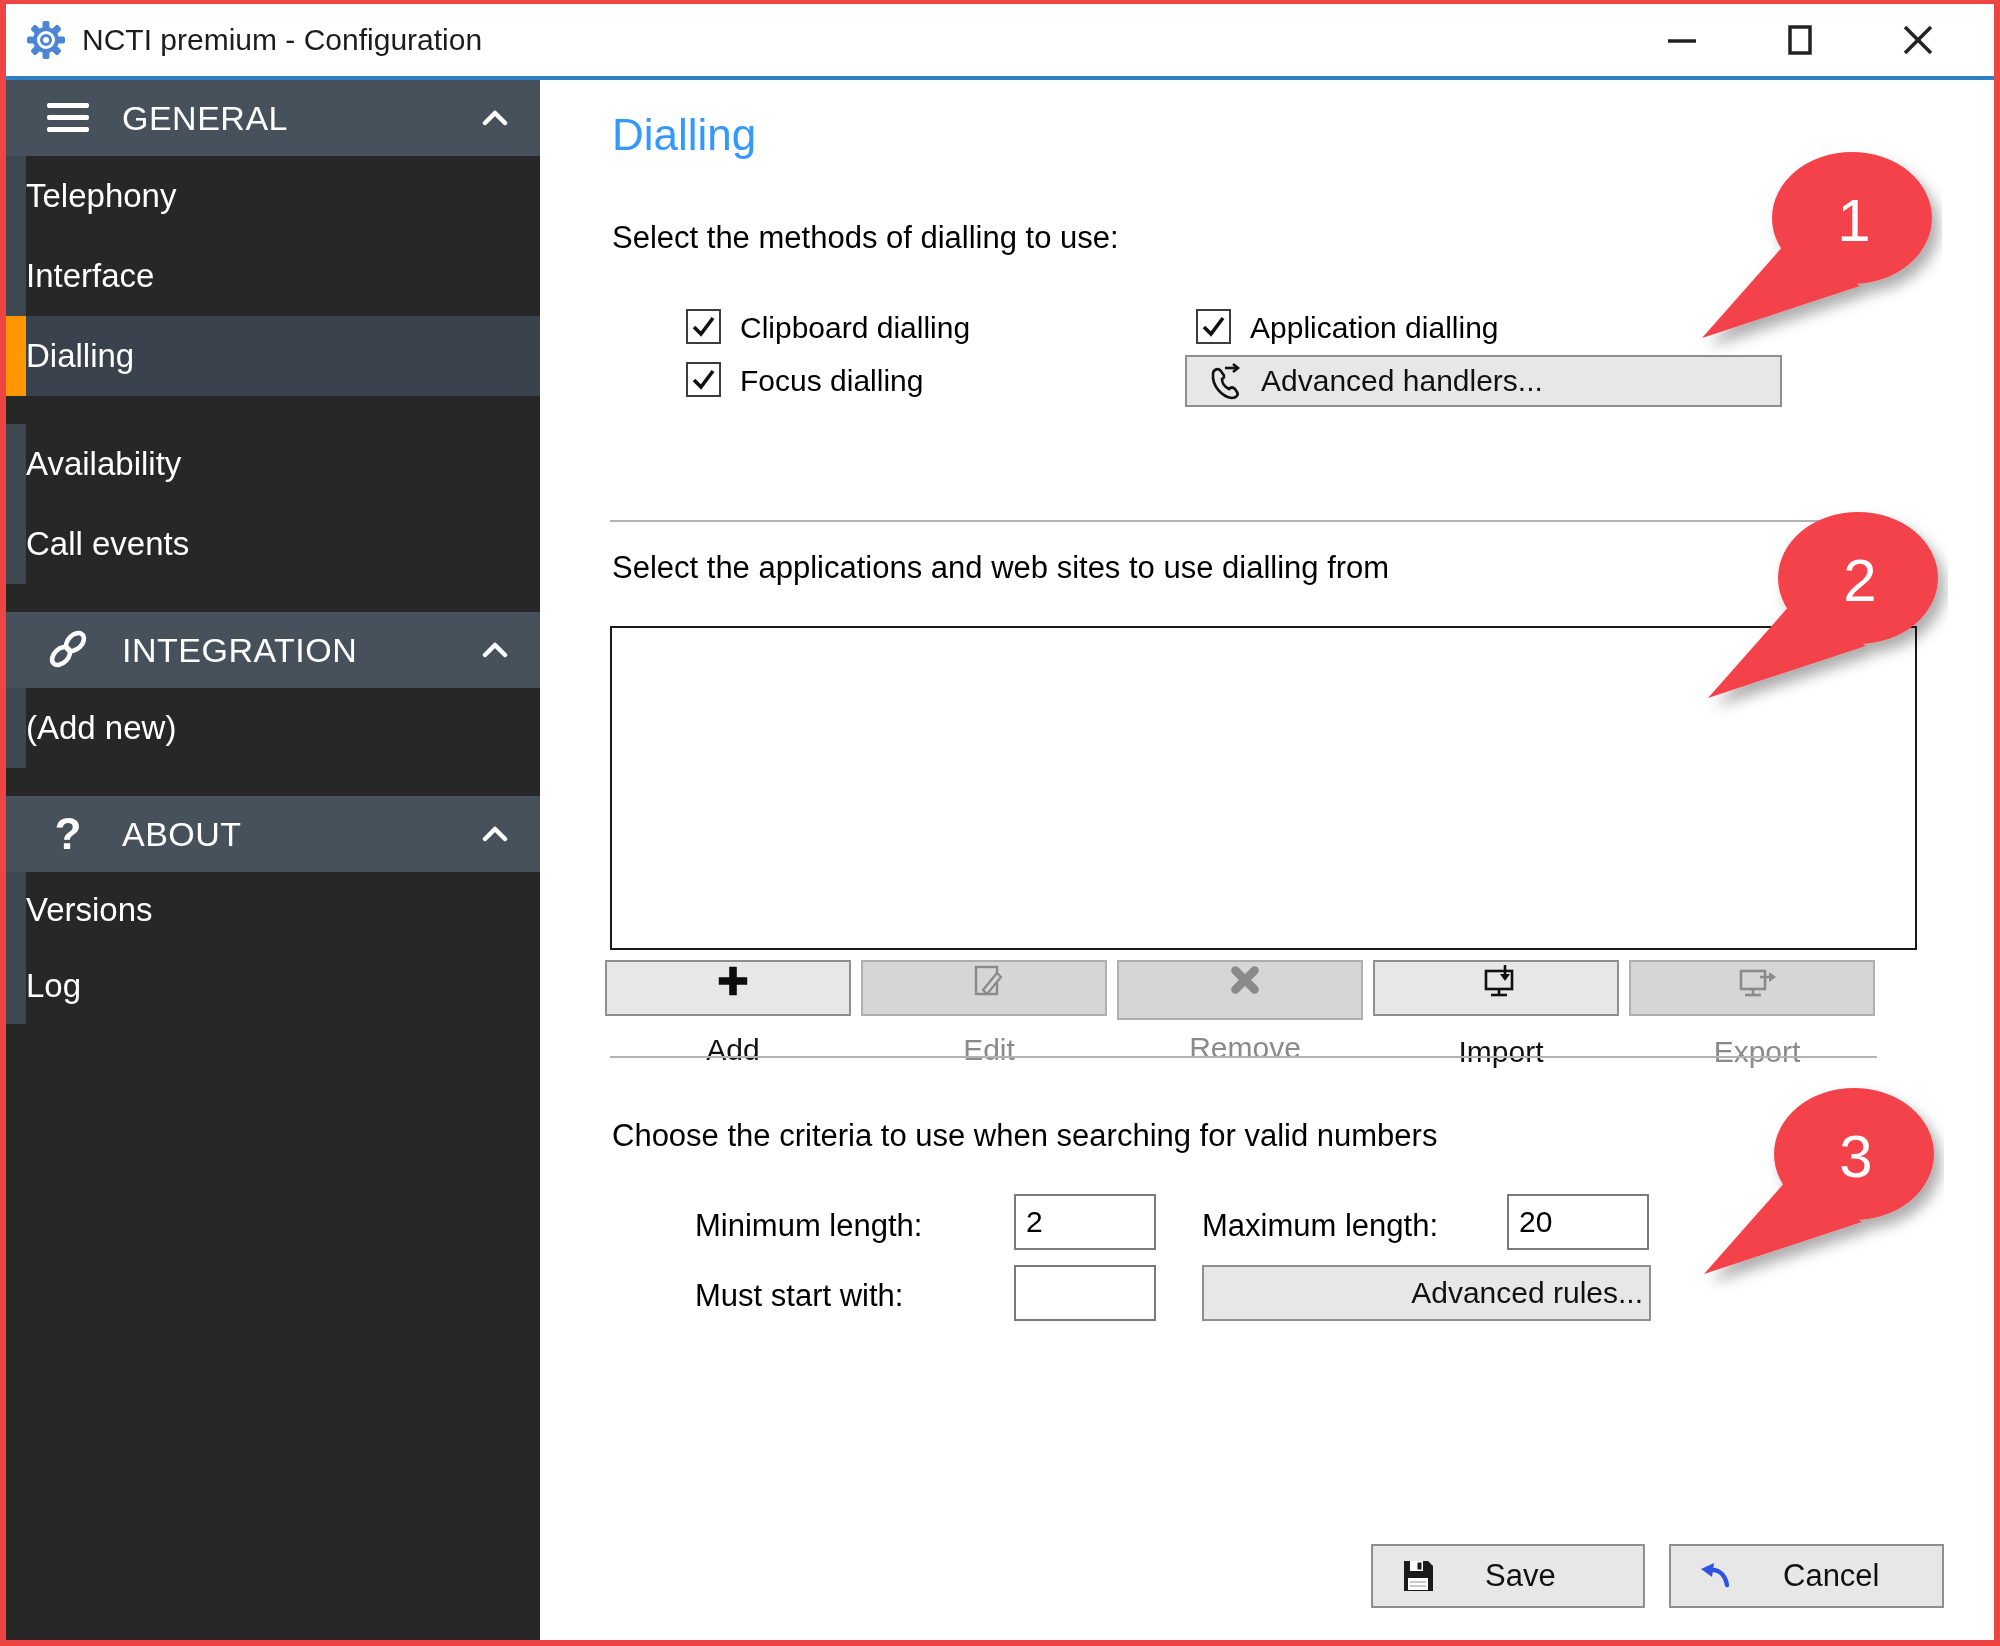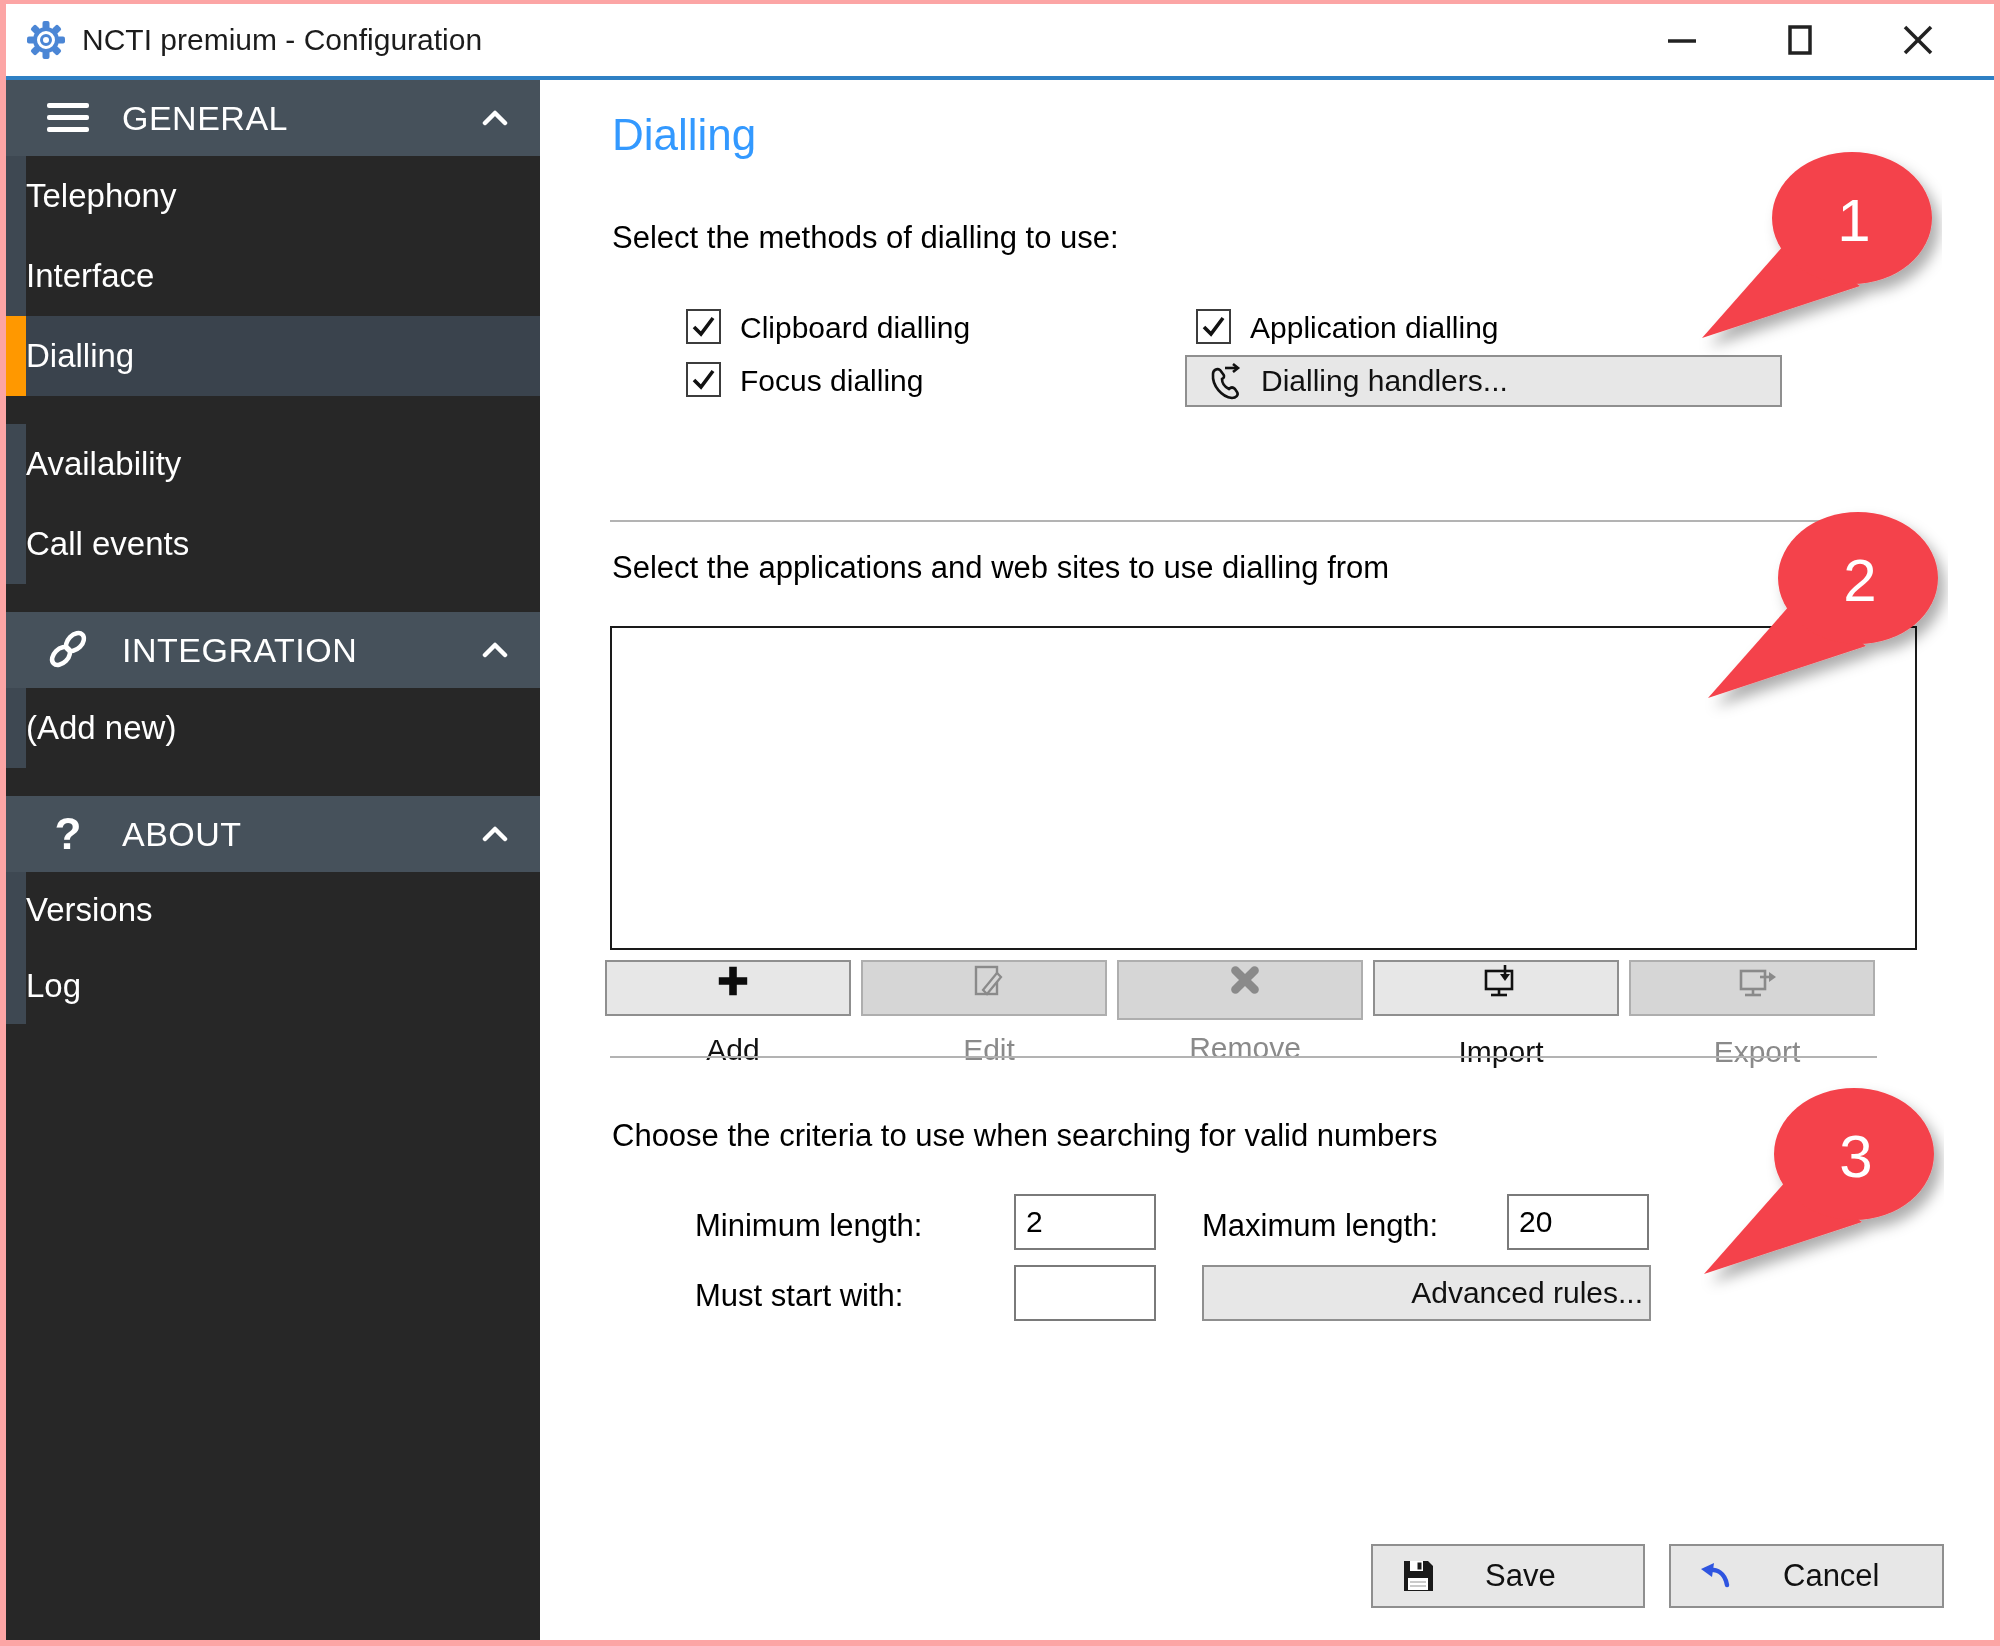--- a/index.html
+++ b/index.html
@@ -1,21 +1,21 @@
 <!DOCTYPE html>
 <html><head>
 <meta charset="utf-8">
 <style>
   html,body { margin:0; padding:0; background:#cfcfcf; }
   * { box-sizing:border-box; }
   body { font-family:"Liberation Sans","DejaVu Sans",sans-serif; }
 
   .window {
     position:relative; width:2000px; height:1646px;
-    background:#fca5a5; padding:4px 6px 6px 6px;
+    background:#ef4444; padding:4px 6px 6px 6px;
   }
   .win-inner { width:100%; height:100%; display:flex; flex-direction:column; background:#fff; }
 
   
   .titlebar { height:72px; background:#fff; display:flex; align-items:center; padding:0 18px 0 20px; flex:0 0 auto; }
   .app-icon { width:40px; height:40px; flex:0 0 auto; }
   .title-text { margin-left:16px; font-size:30px; color:#1c1c1c; }
   .win-controls { margin-left:auto; display:flex; align-items:center; gap:62px; padding-right:30px; }
   .win-btn { width:56px; height:52px; display:flex; align-items:center; justify-content:center; background:transparent; border:none; cursor:pointer; }
   .accent-line { height:4px; background:#2e80c4; flex:0 0 auto; }
@@ -220,21 +220,21 @@
     <div class="abs cb-lbl" style="left:200px; top:284px;">Focus dialling</div>
 
     <button class="abs btn handlers-btn" style="left:645px; top:275px; width:597px; height:52px;">
       <span class="bicon">
         <svg width="40" height="40" viewBox="0 0 40 40">
           <path d="M10 13 C10 9 14 7 17 9 L20 13 C22 15 21 17 19 18 C19 22 22 26 26 28 C28 26 30 26 32 28 L34 31 C36 34 33 37 29 37 C19 36 9 25 10 13 Z" fill="none" stroke="#111" stroke-width="2.6"></path>
           <line x1="22" y1="7" x2="34" y2="7" stroke="#111" stroke-width="2.6"></line>
           <polyline points="30,3 35,7 30,11" fill="none" stroke="#111" stroke-width="2.6"></polyline>
         </svg>
       </span>
-      <span>Dialling handlers...</span>
+      <span>Advanced handlers...</span>
     </button>
 
     <div class="abs sep" style="left:70px; top:440px; width:1267px;"></div>
 
     <div class="abs lbl" style="left:72px; top:470px;">Select the applications and web sites to use dialling from</div>
 
     <div class="abs tbl" style="left:70px; top:546px; width:1307px; height:324px;">
       <div style="height:260px;"></div>
     </div>
 

